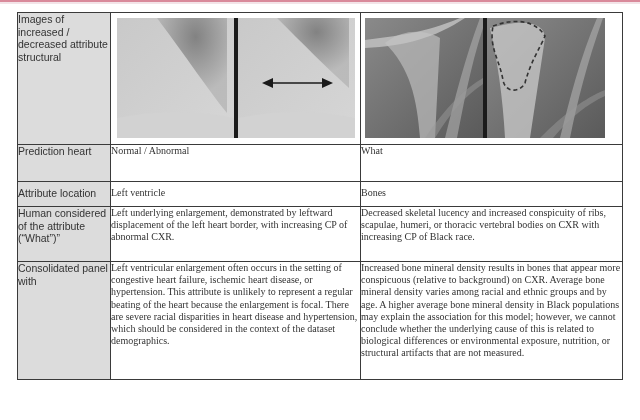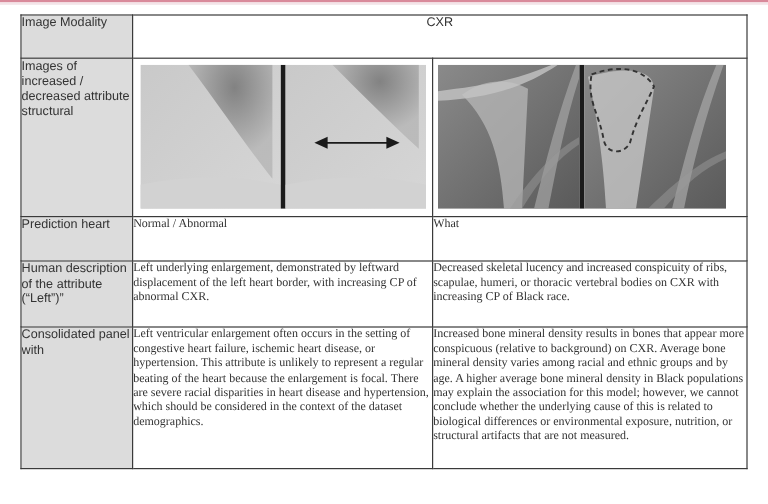--- a/index.html
+++ b/index.html
@@ -39,24 +39,20 @@
 <div class="topline"></div>
 <div class="topline2"></div>
 
 <table class="main">
   <colgroup>
     <col style="width:93px">
     <col style="width:250px">
     <col style="width:262px">
   </colgroup>
   <tbody>
-      <tr style="height:36px">
-    <td class="label">Image Modality</td>
-    <td class="header-cell" colspan="2">CXR</td>
-  </tr>
   <tr style="height:132px">
     <td class="label">Images of increased / decreased attribute structural</td>
     <td>
       <div class="imgwrap">
         <div class="xr" style="left:6px;">
           <svg width="238" height="120" viewBox="0 0 238 120">
             <defs>
               <linearGradient id="lvbg" x1="0" y1="0" x2="1" y2="1">
                 <stop offset="0" stop-color="#c9c9c9"></stop>
                 <stop offset="1" stop-color="#d6d6d6"></stop>
@@ -104,22 +100,27 @@
           </svg>
         </div>
       </div>
     </td>
   </tr>
   <tr style="height:37px">
     <td class="label">Prediction heart</td>
     <td class="val">Normal / Abnormal</td>
     <td class="val">What</td>
   </tr>
+  <tr style="height:25px">
+    <td class="label" style="padding-top:5px;">Attribute location</td>
+    <td class="val" style="padding-top:5px;">Left ventricle</td>
+    <td class="val" style="padding-top:5px;">Bones</td>
+  </tr>
   <tr style="height:55px">
-    <td class="label">Human description of the attribute (“Left”)”</td>
+    <td class="label">Human considered of the attribute (“What”)”</td>
     <td class="val">Left underlying enlargement, demonstrated by leftward displacement of the left heart border, with increasing CP of abnormal CXR.</td>
     <td class="val">Decreased skeletal lucency and increased conspicuity of ribs, scapulae, humeri, or thoracic vertebral bodies on CXR with increasing CP of Black race.</td>
   </tr>
   <tr style="height:118px">
     <td class="label">Consolidated panel with</td>
     <td class="val">Left ventricular enlargement often occurs in the setting of congestive heart failure, ischemic heart disease, or hypertension.  This attribute is unlikely to represent a regular beating of the heart because the enlargement is focal. There are severe racial disparities in heart disease and hypertension, which should be considered  in the context of the dataset demographics.</td>
     <td class="val">Increased bone mineral density results in bones that appear more conspicuous (relative to background) on CXR. Average bone mineral density varies among racial and ethnic groups and by age. A higher average bone mineral density in Black populations may explain the association for this model; however, we cannot conclude whether the underlying cause of this is related to biological differences or environmental exposure, nutrition, or structural artifacts that are not measured.</td>
   </tr>
 </tbody>
   </table>

